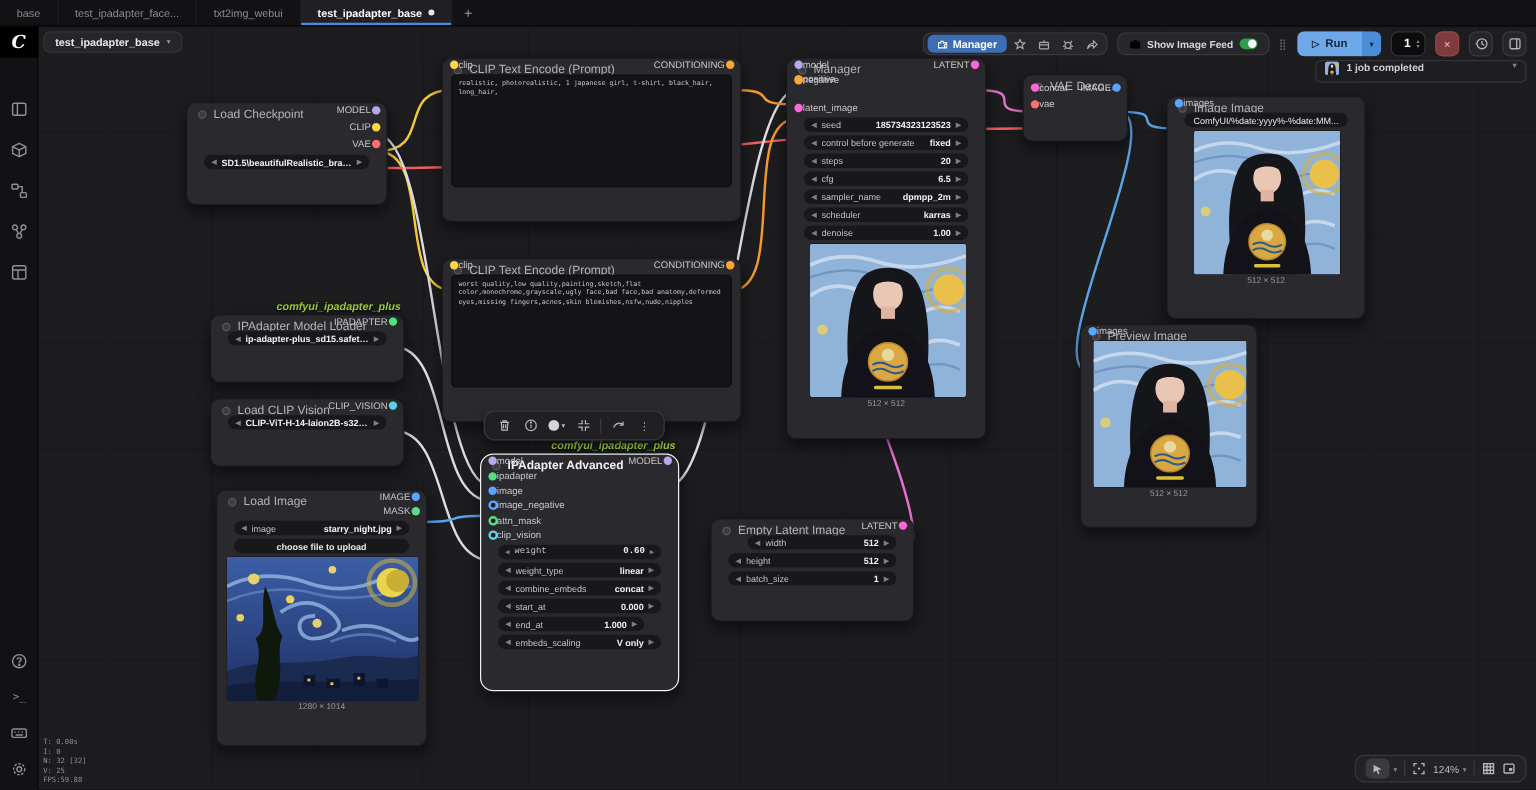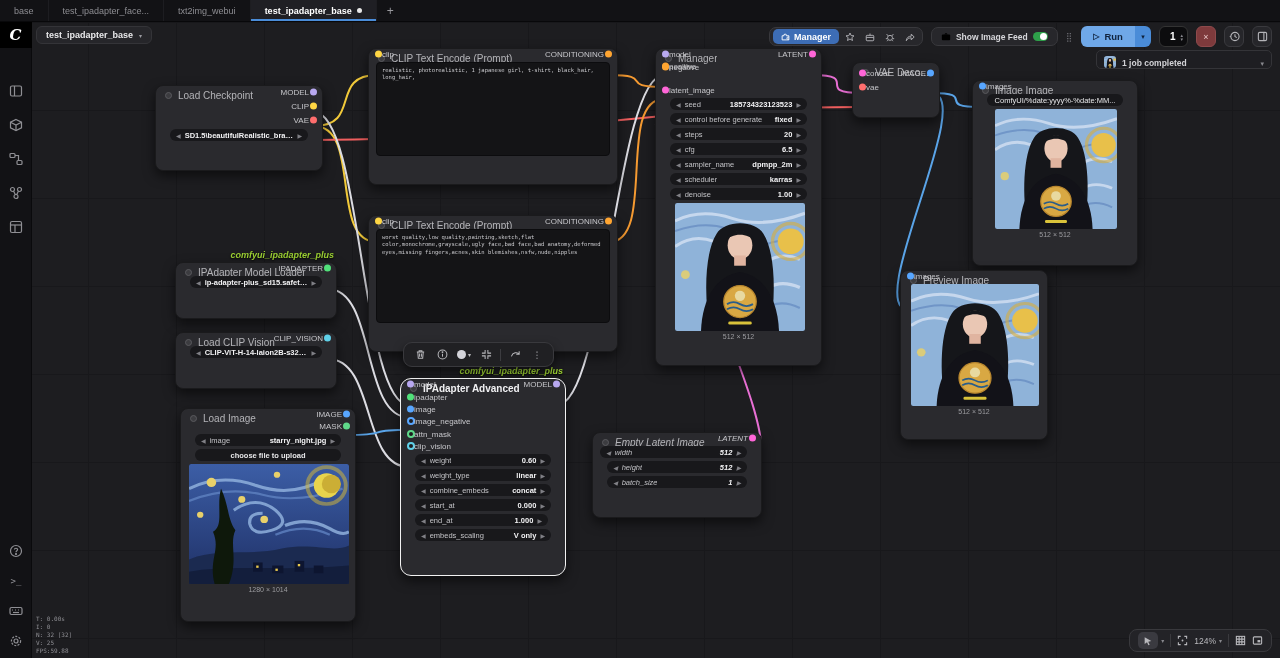--- a/index.html
+++ b/index.html
@@ -107,21 +107,21 @@
     border-radius:6px; height:21px; padding:0 4px 0 10px; gap:5px;}
   #count-val { color:#fff; font-size:10px; font-weight:bold;}
   .stepper { display:flex; flex-direction:column; line-height:4px; color:#8a8a90; font-size:5px;}
   .sqbtn { width:20px; height:21px; border-radius:6px; display:flex; align-items:center;
     justify-content:center; cursor:pointer; border:1px solid #3a3a3e; background:#26262a;}
   #stop-btn { background:#7e3a3c; border-color:#8e4a4c; color:#e8c6c6; font-size:9px;}
   .sqbtn svg { stroke:#b4b4b8; fill:none; stroke-width:1.2;}
 
   #jobbar { position:absolute; top:50px; right:8px; z-index:41; width:176px; height:19px;
     background:#1e1e22; border:1px solid #343438; border-radius:5px; display:flex;
-    align-items:flex-end; gap:6px; padding:0 7px;}
+    align-items:flex-start; gap:6px; padding:0 7px;}
   #jobbar .avatar { width:12px; height:12px; border-radius:3px; overflow:hidden; flex:0 0 auto;}
   #jobbar .avatar svg { display:block; width:100%; height:100%;}
   #job-text { font-size:8.5px; color:#d2d2d6; font-weight:bold; flex:1;}
   #jobbar .caret { color:#88888e; font-size:7px;}
 
   
   #perf { position:absolute; left:36px; bottom:3px; z-index:41; font-size:6px; line-height:8px;
     color:#8f8f94; font-family:"DejaVu Sans Mono", monospace; white-space:pre;}
 
   
@@ -443,21 +443,21 @@
             <span class="slot-label-in">image_negative</span>
           </div>
           <div class="slot-row" style="position: absolute; left: 0px; right: 0px; top: 48.6px; height: 12.4px;">
             <span class="slot-dot in ring" style="background: rgb(95, 217, 138); border-color: rgb(95, 217, 138);"></span>
             <span class="slot-label-in">attn_mask</span>
           </div>
           <div class="slot-row" style="position: absolute; left: 0px; right: 0px; top: 61px; height: 12.4px;">
             <span class="slot-dot in ring" style="background: rgb(95, 208, 232); border-color: rgb(95, 208, 232);"></span>
             <span class="slot-label-in">clip_vision</span>
           </div>
-          <div class="widget" style="position: absolute; left: 7px; right: 7px; top: 75.4px;">
+          <div class="widget" style="position: absolute; left: 7px; right: 7px; top: 75.4px; font-family: Liberation Mono, monospace;">
             <span class="arr">◀</span>
             <span class="wlabel">weight</span>
             <span class="wspacer"></span>
             <span class="wvalue">0.60</span>
             <span class="arr">▶</span>
           </div>
           <div class="widget" style="position: absolute; left: 7px; right: 7px; top: 90.4px;">
             <span class="arr">◀</span>
             <span class="wlabel">weight_type</span>
             <span class="wspacer"></span>
@@ -471,21 +471,21 @@
             <span class="wvalue">concat</span>
             <span class="arr">▶</span>
           </div>
           <div class="widget" style="position: absolute; left: 7px; right: 7px; top: 120.4px;">
             <span class="arr">◀</span>
             <span class="wlabel">start_at</span>
             <span class="wspacer"></span>
             <span class="wvalue">0.000</span>
             <span class="arr">▶</span>
           </div>
-          <div class="widget" style="position: absolute; left: 7px; right: 10px; top: 135.4px;">
+          <div class="widget" style="position: absolute; left: 7px; right: 21px; top: 135.4px;">
             <span class="arr">◀</span>
             <span class="wlabel">end_at</span>
             <span class="wspacer"></span>
             <span class="wvalue">1.000</span>
             <span class="arr">▶</span>
           </div>
           <div class="widget" style="position: absolute; left: 7px; right: 7px; top: 150.4px;">
             <span class="arr">◀</span>
             <span class="wlabel">embeds_scaling</span>
             <span class="wspacer"></span>
@@ -565,30 +565,30 @@
             <span class="wvalue">1.00</span>
             <span class="arr">▶</span>
           </div>
           <div class="node-art" style="left: 19px; top: 154px; width: 130px; height: 128px;">
             <svg viewBox="0 0 100 100" preserveAspectRatio="none">
               <use href="#art-girl"></use>
             </svg>
           </div>
           <div class="art-caption" style="top: 284px;">512 × 512</div>
         </div>
-        <div class="node" style="left: 592px; top: 410px; width: 170px; height: 86px; font-style: italic;">
+        <div class="node" style="left: 592px; top: 410px; width: 170px; height: 86px;">
           <div class="node-header">
             <span class="collapse-dot"></span>
             <span class="node-title">Empty Latent Image</span>
           </div>
           <div class="slot-row" style="position: absolute; left: 0px; right: 0px; top: -1px; height: 12px;">
             <span class="slot-label-out">LATENT</span>
             <span class="slot-dot out" style="background: rgb(255, 102, 216);"></span>
           </div>
-          <div class="widget" style="position: absolute; left: 0; right: 7px; top: 13px;">
+          <div class="widget" style="position: absolute; left: 23px; right: 7px; top: 13px;">
             <span class="arr">◀</span>
             <span class="wlabel">width</span>
             <span class="wspacer"></span>
             <span class="wvalue">512</span>
             <span class="arr">▶</span>
           </div>
           <div class="widget" style="position: absolute; left: 7px; right: 7px; top: 28px;">
             <span class="arr">◀</span>
             <span class="wlabel">height</span>
             <span class="wspacer"></span>

